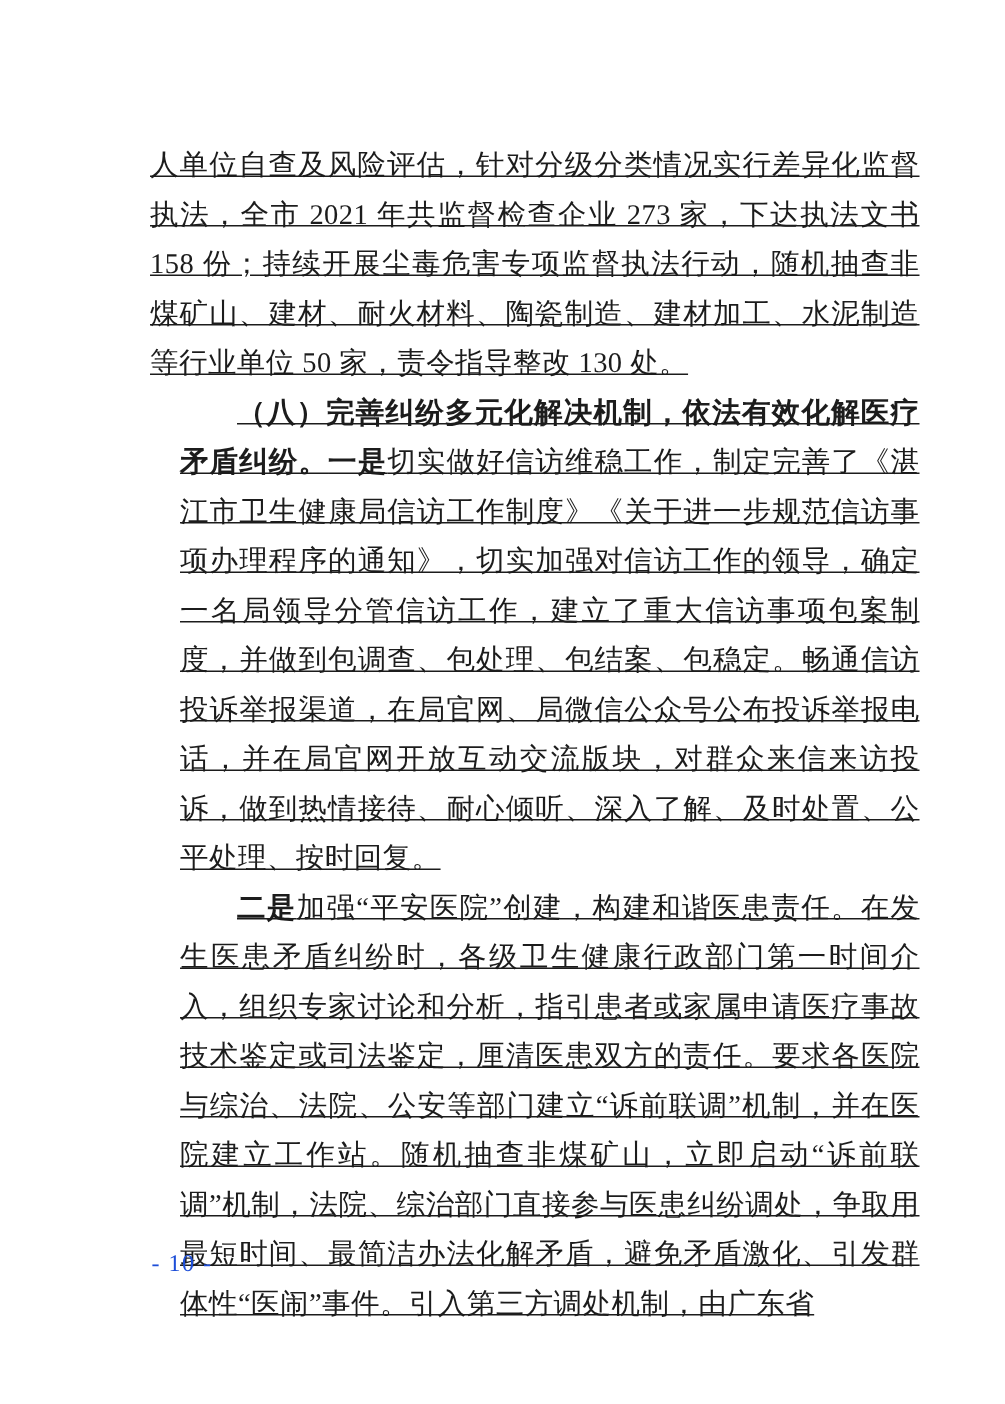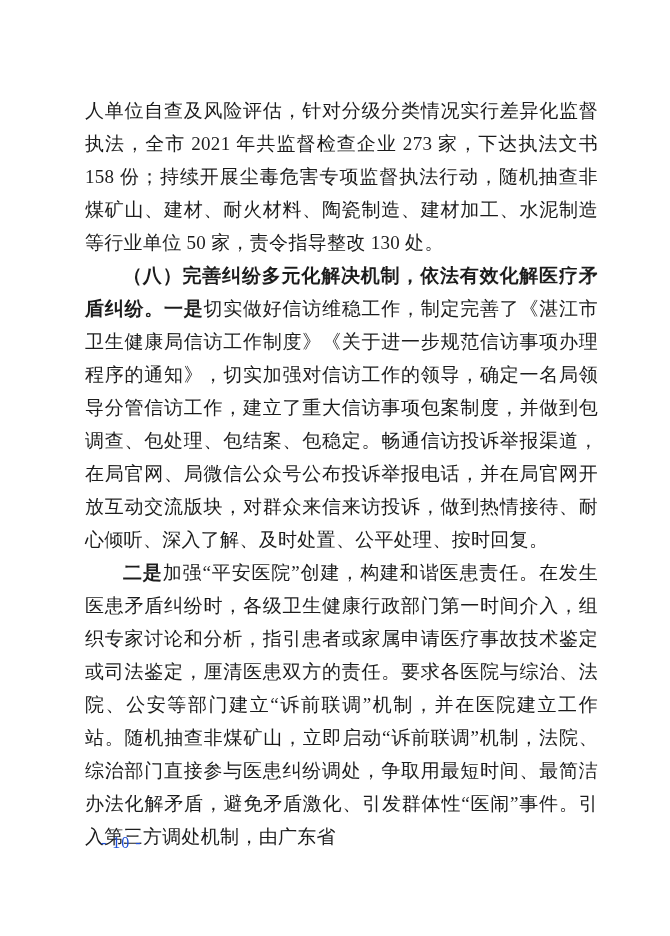--- a/index.html
+++ b/index.html
@@ -12,35 +12,37 @@
     width: 670px;
     height: 936px;
     margin: 0 auto;
     background: #ffffff;
     overflow: hidden;
     font-family: "Liberation Serif", "DejaVu Serif", serif;
     color: #1c1c1c;
   }
   .text-block {
     position: absolute;
-    left: 85px;
+    left: 100px;
     top: 94px;
     width: 513px;
     font-size: 19px;
     line-height: 33px;
     text-align: justify;
     text-justify: inter-ideograph;
     letter-spacing: 0.3px;
+    text-decoration: underline;
   }
   .para {
     margin: 0;
     padding: 0;
   }
   .para.indent {
     text-indent: 2em;
+    margin-left: 20px;
   }
   .para.no-indent {
     text-indent: 0;
   }
   .section-heading {
     font-weight: 700;
   }
   .item-lead {
     font-weight: 700;
   }

